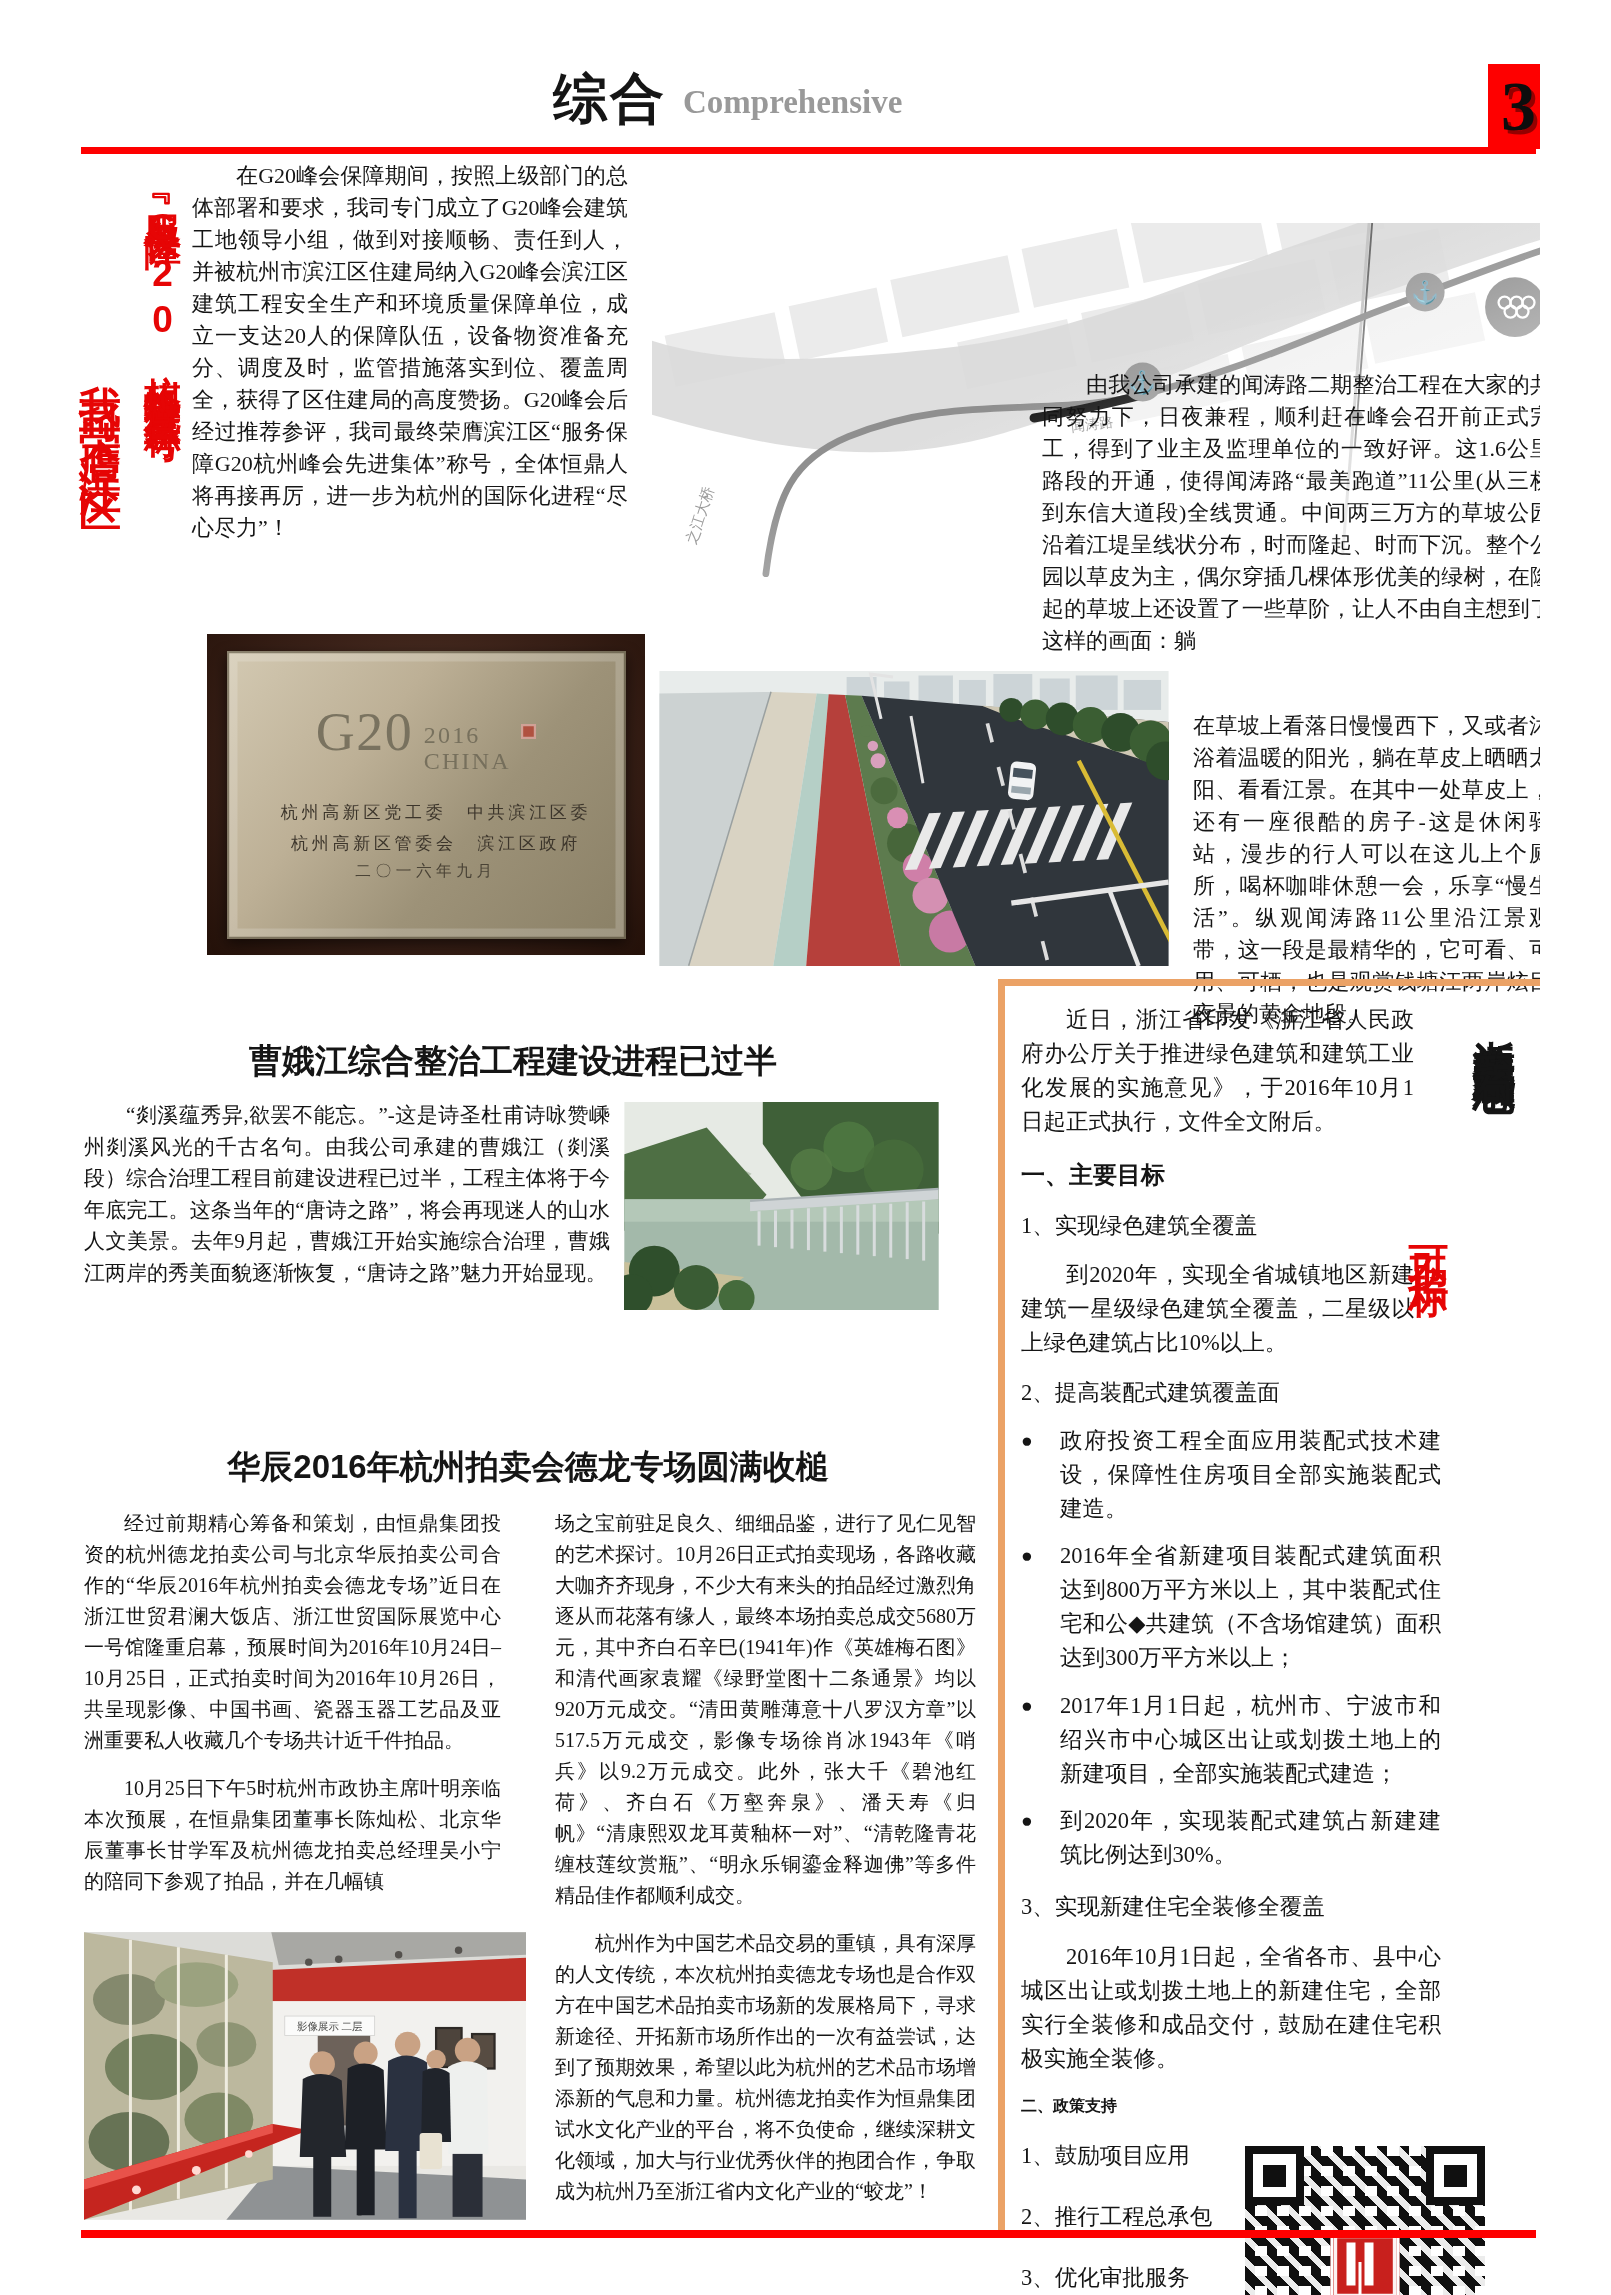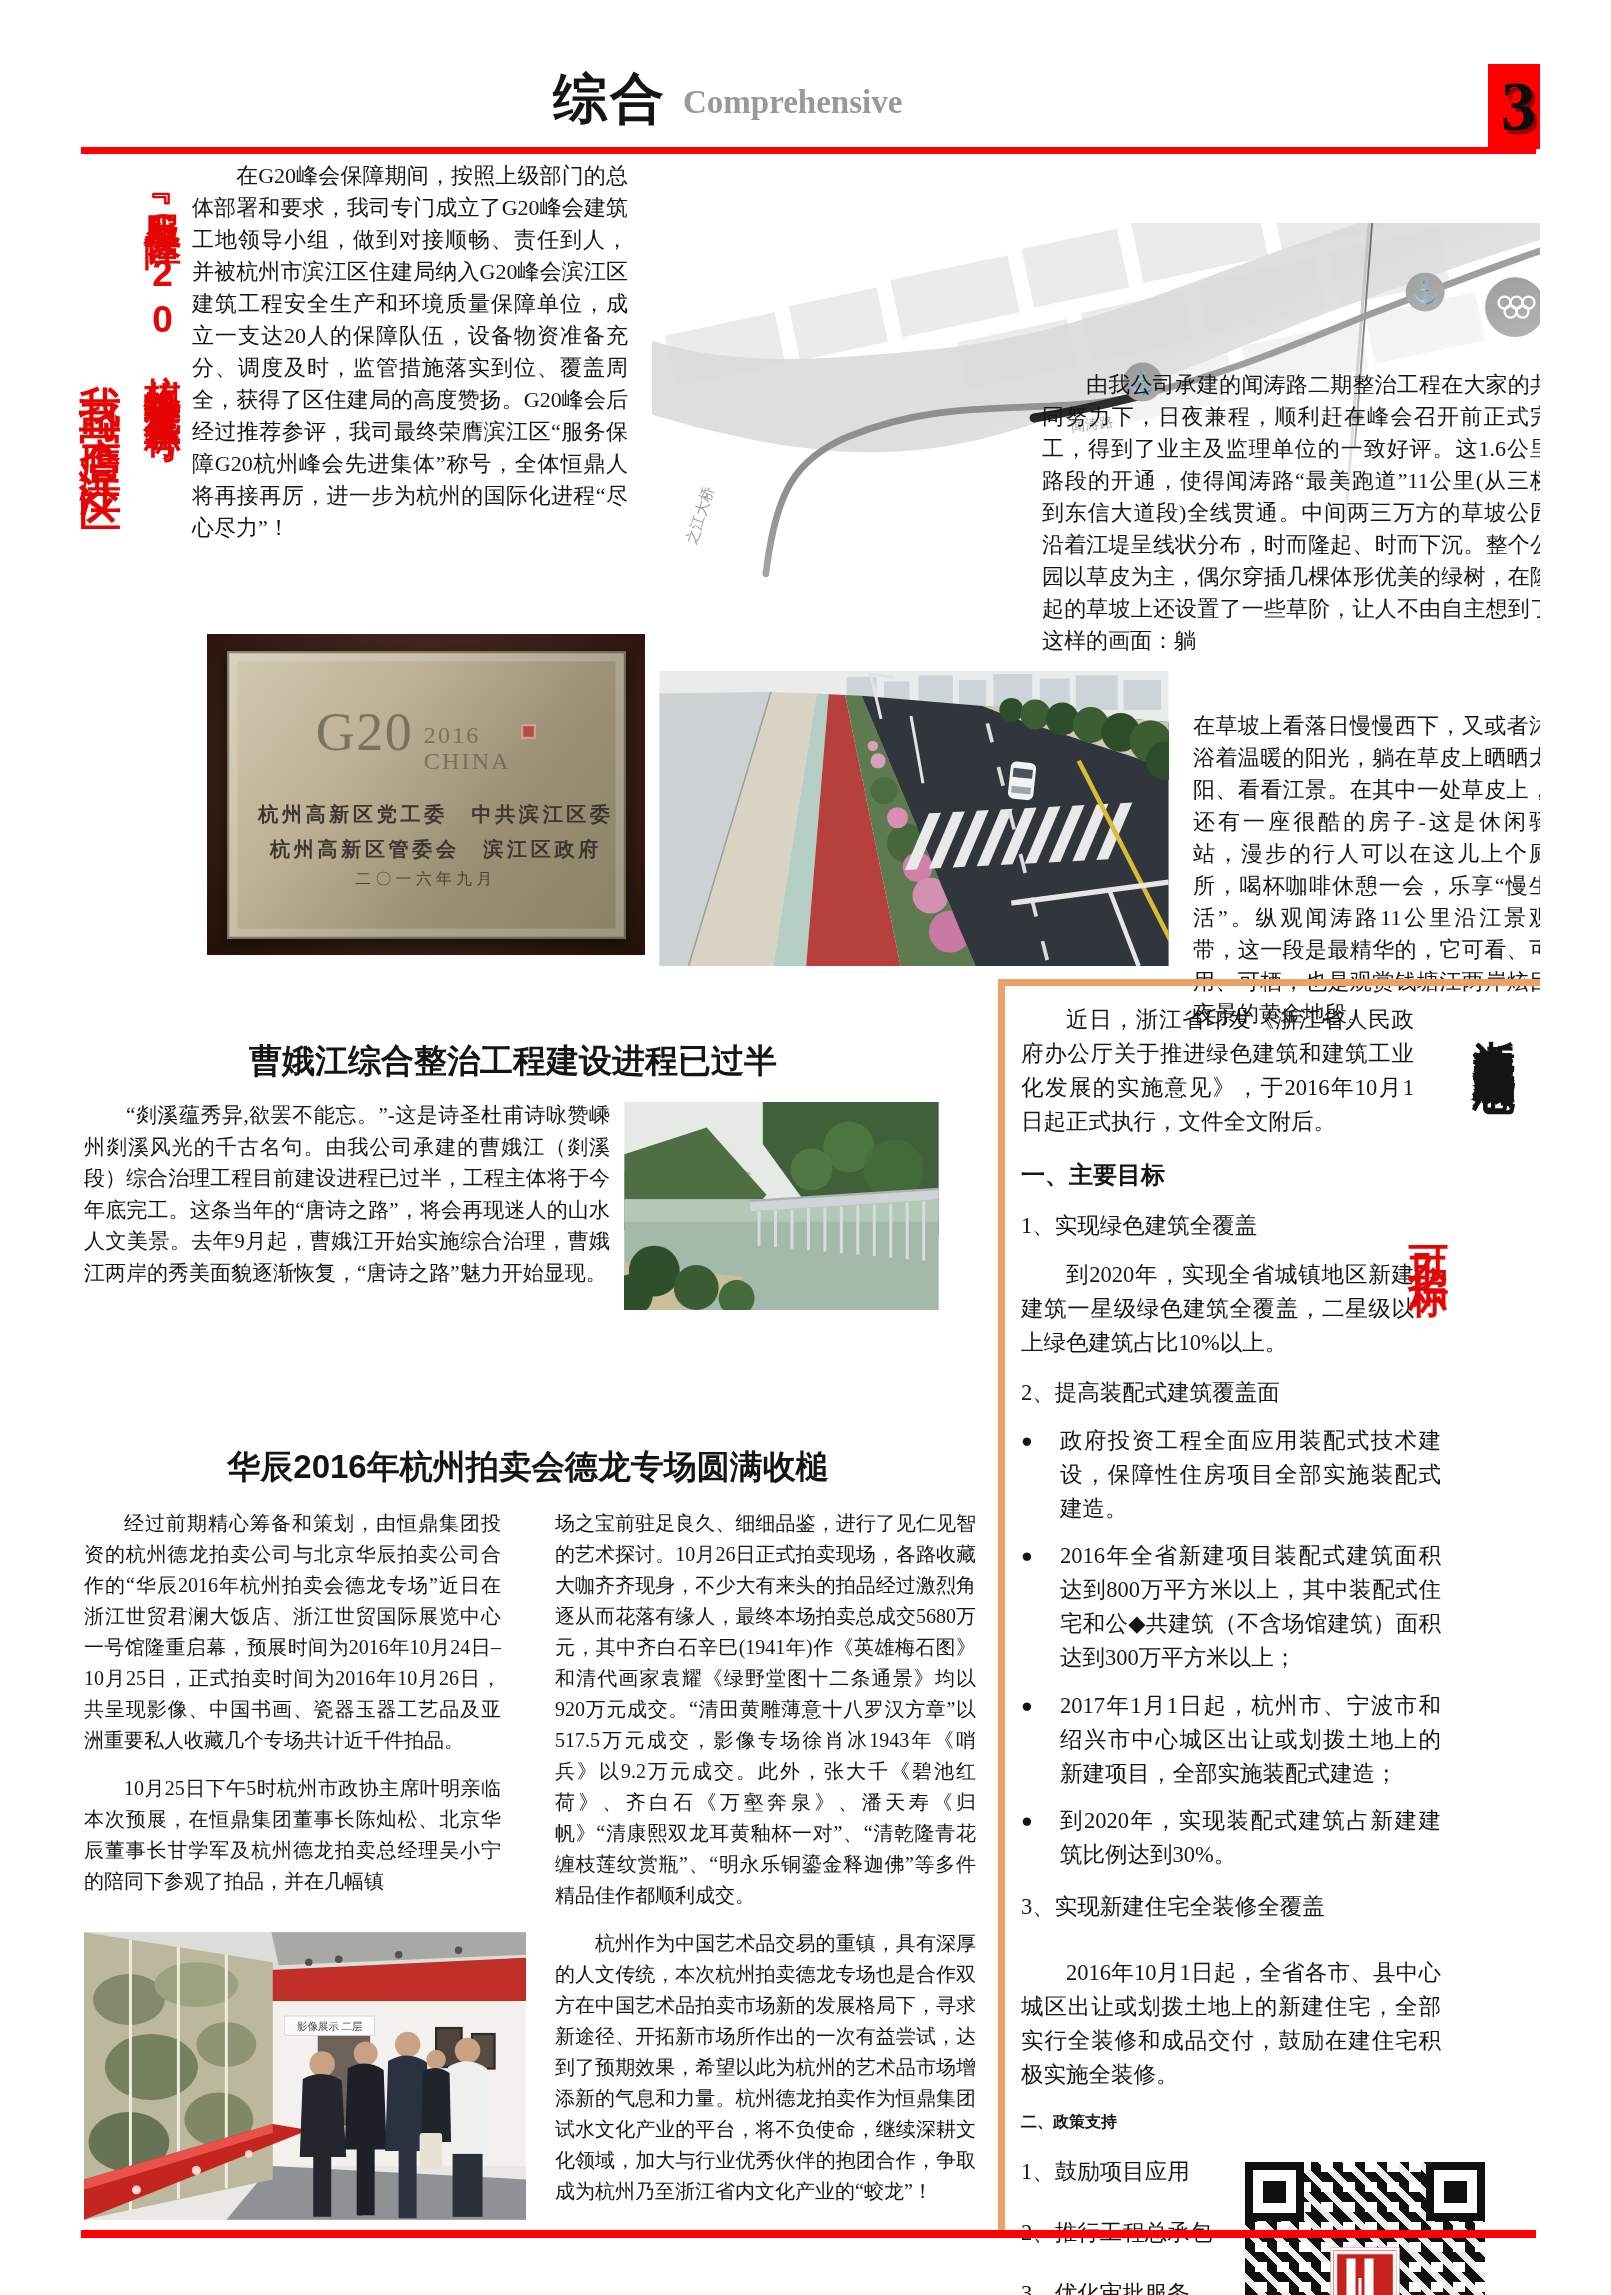--- a/index.html
+++ b/index.html
@@ -30,21 +30,21 @@
   .plaque{position:absolute;left:19.5px;top:16.5px;right:19.5px;bottom:16.5px;
           background:linear-gradient(128deg,#d3c9b2 0%,#bdb096 34%,#9d9278 62%,#8a8066 100%);
           box-shadow:inset 0 0 0 2.2px rgba(70,60,40,.55), inset 0 0 0 10.5px rgba(255,255,255,.18), 0 4.5px 13.5px rgba(0,0,0,.6);}
   .plaque-inner{position:absolute;inset:0;display:flex;flex-direction:column;align-items:center;}
   .g20logo{display:flex;align-items:center;gap:10.5px;margin-top:39px;color:#6e6856;opacity:.85;}
   .g20logo .g{font-size:54px;letter-spacing:1.5px;font-weight:400;}
   .g20logo .yr{font-size:24px;letter-spacing:2.2px;line-height:1.1;margin-top:32px;}
   .g20seal{width:15px;height:15px;background:#b34636;box-shadow:inset 0 0 0 2.2px rgba(255,255,255,.5);}
   .plaque-title{margin-top:34px;font-size:28px;font-weight:bold;color:#9c332a;letter-spacing:2.2px;
                 font-family:"Liberation Sans","DejaVu Sans",sans-serif;text-shadow:0 0.7px 0.7px rgba(255,255,255,.4);}
-  .plaque-issuer{margin-top:7.5px;font-size:20px;color:#3c352b;letter-spacing:3.7px;font-weight:bold;margin-left:20px;}
+  .plaque-issuer{margin-top:7.5px;font-size:17px;color:#3c352b;letter-spacing:3.7px;font-weight:normal;margin-left:20px;}
   .plaque-date{margin-top:6px;font-size:15.7px;color:#4a4336;letter-spacing:4.5px;}
 
   
   .policy-box{border-top:7.5px solid #eba266;border-left:7.5px solid #eba266;}
   .pol30{font-size:22.5px;line-height:34px;}
   .pol-h{font-size:23px;font-weight:bold;font-family:"Liberation Sans","DejaVu Sans",sans-serif;}
   .bullet-row{display:flex;margin-top:13.5px;}
   .bullet-dot{width:39px;flex:0 0 39px;font-size:19.5px;line-height:34px;}
   .qr{position:absolute;width:255px;height:255px;background:#fff;}
   .qr-noise{position:absolute;inset:7.5px;
@@ -395,21 +395,21 @@
         <span class="bullet-dot">●</span>
         <span class="pol30 jt" style="flex:1;">2017年1月1日起，杭州市、宁波市和绍兴市中心城区出让或划拨土地上的新建项目，全部实施装配式建造；</span>
       </div>
       <div class="bullet-row">
         <span class="bullet-dot">●</span>
         <span class="pol30 jt" style="flex:1;">到2020年，实现装配式建筑占新建建筑比例达到30%。</span>
       </div>
     </div>
 
     <div class="pol30" style="margin-top:18px;">3、实现新建住宅全装修全覆盖</div>
-    <p class="pol30 jt ind" style="margin:32px 0 0 0;width:420px;">2016年10月1日起，全省各市、县中心城区出让或划拨土地上的新建住宅，全部实行全装修和成品交付，鼓励在建住宅积极实施全装修。</p>
+    <p class="pol30 jt ind" style="margin:16px 0 0 0;width:420px;">2016年10月1日起，全省各市、县中心城区出让或划拨土地上的新建住宅，全部实行全装修和成品交付，鼓励在建住宅积极实施全装修。</p>
 
     <div style="position:relative;margin-top:19.5px;height:465px;">
       <div class="pol-h" style="font-size:16px;">二、政策支持</div>
       <div class="pol30" style="margin-top:22.5px;">1、鼓励项目应用</div>
       <div class="pol30" style="margin-top:27px;">2、推行工程总承包</div>
       <div class="pol30" style="margin-top:27px;">3、优化审批服务</div>
 
       <div class="qr" style="left:216px;top:43px;">
         <div class="qr-noise"></div>
         <div class="qr-finder" style="left:7.5px;top:7.5px;"></div>

